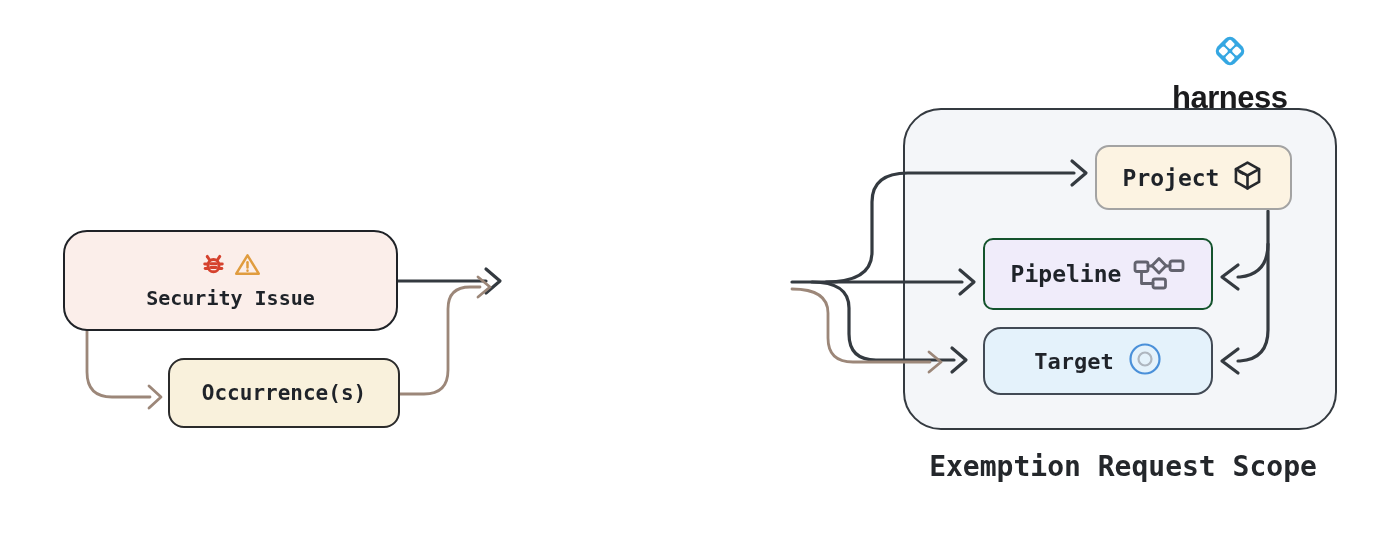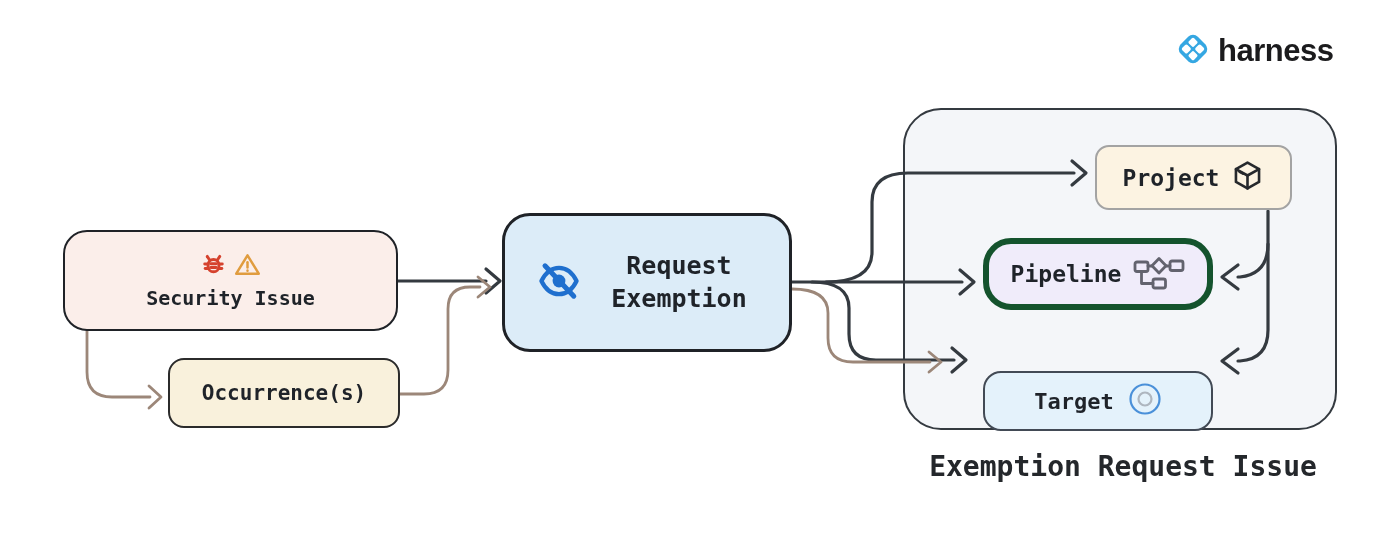--- a/index.html
+++ b/index.html
@@ -17,30 +17,30 @@
   .occurrence{left:168px;top:358px;width:232px;height:70px;background:#f9f1dc;border:2px solid #2b2b2b;border-radius:16px;}
   .occurrence .lbl{font-size:21px;}
 
   .request{left:502px;top:213px;width:290px;height:139px;background:#dcecf8;border:3px solid #1f2227;border-radius:28px;gap:16px;}
   .request .lbl{font-size:25px;line-height:1.3;width:160px;text-align:center;}
 
   .scopebox{position:absolute;left:903px;top:108px;width:434px;height:322px;background:#f4f6f9;border:2.5px solid #343a40;border-radius:38px;box-sizing:border-box;z-index:1;}
 
   .project{left:1095px;top:145px;width:197px;height:65px;background:#fcf3e2;border:2px solid #a3a3a3;border-radius:14px;gap:12px;}
   .project .lbl{font-size:23px;}
-  .pipeline{left:983px;top:238px;width:230px;height:72px;background:#f0ecfa;border:6px solid #14532d;border-radius:28px;gap:12px;}
+  .pipeline{left:983px;top:238px;width:230px;height:72px;background:#f0ecfa;border:2px solid #14532d;border-radius:10px;gap:12px;}
   .pipeline .lbl{font-size:23px;}
-  .target{left:983px;top:327px;width:230px;height:60px;background:#e4f2fb;border:2px solid #424a55;border-radius:18px;gap:14px;margin-top:44px;}
+  .target{left:983px;top:327px;width:230px;height:68px;background:#e4f2fb;border:2px solid #424a55;border-radius:18px;gap:14px;}
   .target .lbl{font-size:22px;}
 
   .scope-title{position:absolute;left:903px;top:450px;width:440px;text-align:center;font-size:28px;font-weight:700;color:#24272b;z-index:3;}
 
   .arrows{position:absolute;left:0;top:0;width:1383px;height:537px;z-index:2;}
 
-  .logo{position:absolute;left:1172px;top:30px;height:42px;display:flex;align-items:center;gap:4px;z-index:3;}
+  .logo{position:absolute;left:1172px;top:30px;height:42px;display:flex;align-items:center;gap:4px;z-index:3;flex-direction:column;}
   .logo-text{font-family:"Liberation Sans","DejaVu Sans",sans-serif;font-weight:700;font-size:31px;color:#1b1b1d;letter-spacing:-0.5px;}
 </style>
 </head>
 <body>
 
 <div class="canvas">
 
   <div class="scopebox"></div>
 
   <svg class="arrows" viewBox="0 0 1383 537" fill="none">
@@ -93,30 +93,20 @@
         </svg>
       </span>
     </div>
     <div class="lbl">Security Issue</div>
   </div>
 
   <div class="node occurrence">
     <div class="lbl">Occurrence(s)</div>
   </div>
 
-  <div class="node request">
-    <span>
-      <svg width="48" height="48" viewBox="0 0 24 24" fill="none" stroke="#1f6fce" stroke-width="2.1" stroke-linecap="round" stroke-linejoin="round">
-        <path d="M3.2 12 C5.4 7.5 8.6 5.4 12 5.4 C15.4 5.4 18.6 7.5 20.8 12 C18.6 16.5 15.4 18.6 12 18.6 C8.6 18.6 5.4 16.5 3.2 12 Z"></path>
-        <circle cx="12" cy="12" r="3.2" fill="#1f6fce" stroke="none"></circle>
-        <path d="M5 4.4 L19.4 19.6" stroke-width="2.5"></path>
-      </svg>
-    </span>
-    <div class="lbl">Request Exemption</div>
-  </div>
 
   <div class="node project">
     <div class="lbl">Project</div>
     <span>
       <svg width="33" height="33" viewBox="0 0 24 24" fill="none" stroke="#26282c" stroke-width="1.9" stroke-linecap="round" stroke-linejoin="round">
         <path d="M12 2.6 L20.4 7.3 V16.7 L12 21.4 L3.6 16.7 V7.3 Z"></path>
         <path d="M3.6 7.3 L12 12 L20.4 7.3"></path>
         <path d="M12 12 V21.4"></path>
         <path d="M6.3 9.3 L8.8 10.7"></path>
       </svg>
@@ -141,21 +131,21 @@
   <div class="node target">
     <div class="lbl">Target</div>
     <span>
       <svg width="34" height="34" viewBox="0 0 34 34" fill="none">
         <circle cx="17" cy="17" r="14.5" stroke="#4a90d9" stroke-width="2.2"></circle>
         <circle cx="17" cy="17" r="6.5" stroke="#aeb6bf" stroke-width="2.2"></circle>
       </svg>
     </span>
   </div>
 
-  <div class="scope-title">Exemption Request Issue</div>
+  <div class="scope-title">Exemption Request Scope</div>
 
   <div class="logo">
     <span>
       <svg width="42" height="42" viewBox="0 0 40 40">
         <g transform="rotate(45 20 20)">
           <rect x="8.5" y="8.5" width="23" height="23" rx="6.5" fill="#35a7e2"></rect>
           <rect x="12" y="12" width="7" height="7" rx="1.6" fill="#ffffff"></rect>
           <rect x="21" y="12" width="7" height="7" rx="1.6" fill="#ffffff"></rect>
           <rect x="12" y="21" width="7" height="7" rx="1.6" fill="#ffffff"></rect>
           <rect x="21" y="21" width="7" height="7" rx="1.6" fill="#ffffff"></rect>

